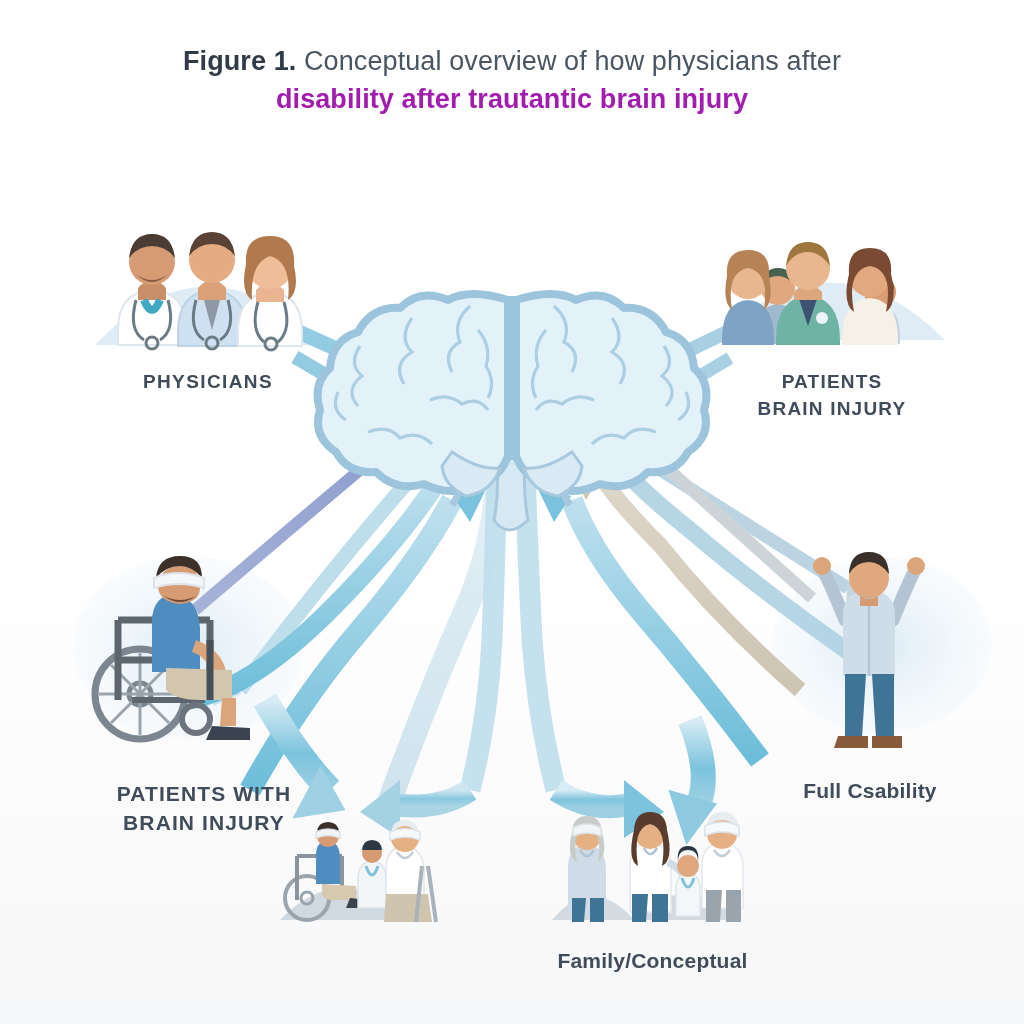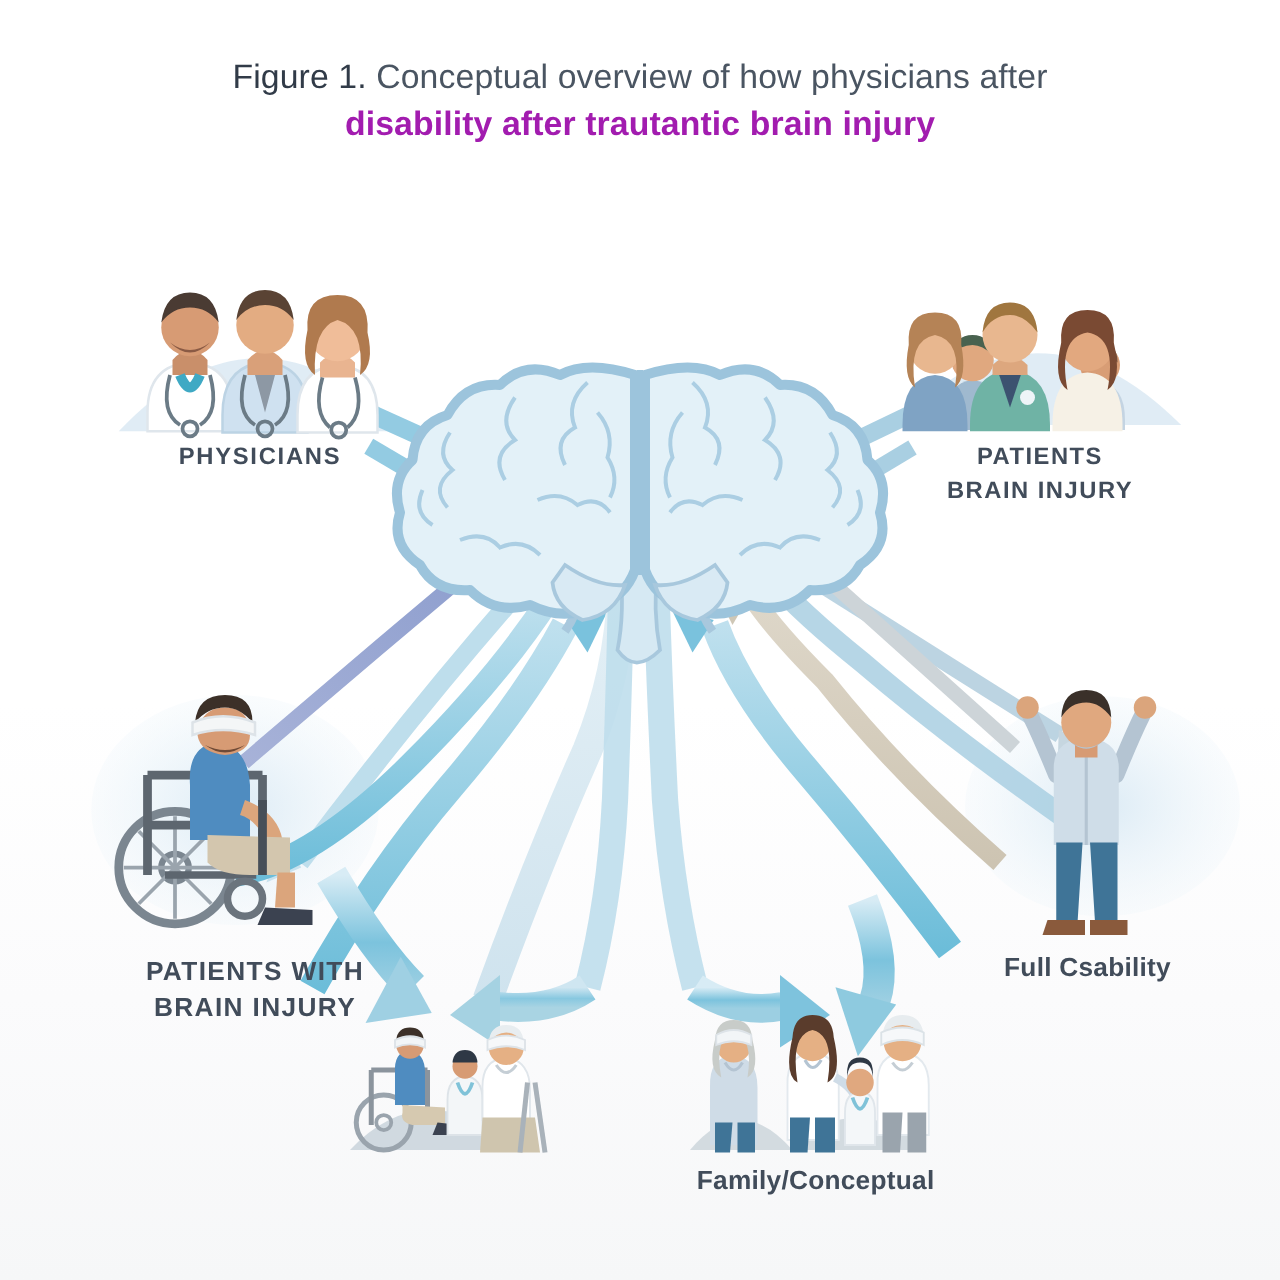--- a/index.html
+++ b/index.html
@@ -7,28 +7,28 @@
     width:1024px;height:1024px;
     background:linear-gradient(180deg,#ffffff 0%,#ffffff 55%,#fbfbfc 78%,#f6f7f8 100%);
     font-family:"Liberation Sans", sans-serif;
     overflow:hidden;position:relative;
   }
   #figure-root{position:absolute;inset:0;}
 
   
   .title-block{position:absolute;top:42px;left:0;width:1024px;text-align:center;}
   .title-line1{font-size:27px;color:#4a5562;letter-spacing:.1px;line-height:38px;}
-  .title-line1 .fig{font-weight:normal;color:#313b48;}
+  .title-line1 .fig{font-weight:bold;color:#313b48;}
   .title-line2{font-size:27px;font-weight:bold;color:#a21caf;line-height:38px;letter-spacing:.1px;}
 
   
   .canvas{position:absolute;inset:0;width:1024px;height:1024px;}
 
   
-  .label{position:absolute;color:#414c5a;font-weight:bold;text-align:center;white-space:pre-line;}
+  .label{position:absolute;color:#414c5a;font-weight:bold;text-align:center;white-space:pre-line;margin-top:16px;}
   .lbl-physicians{left:78px;top:355px;width:260px;font-size:19px;letter-spacing:1.4px;}
   .lbl-patients-top{left:712px;top:352px;width:240px;font-size:19px;letter-spacing:1.2px;line-height:27px;}
   .lbl-patients-left{left:64px;top:763px;width:280px;font-size:21px;letter-spacing:1.1px;line-height:29px;text-align:center;}
   .lbl-severe{left:225px;top:933px;width:275px;font-size:21px;letter-spacing:.2px;}
   .lbl-family{left:515px;top:933px;width:275px;font-size:21px;letter-spacing:.2px;}
   .lbl-recovery{left:740px;top:763px;width:260px;font-size:21px;letter-spacing:.2px;}
 </style>
 </head>
 <body>
 

